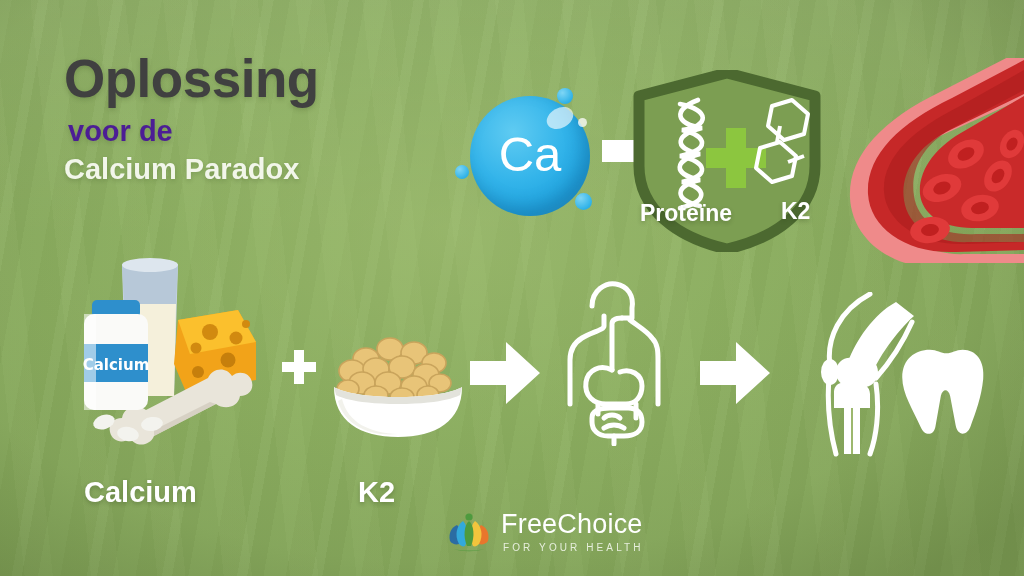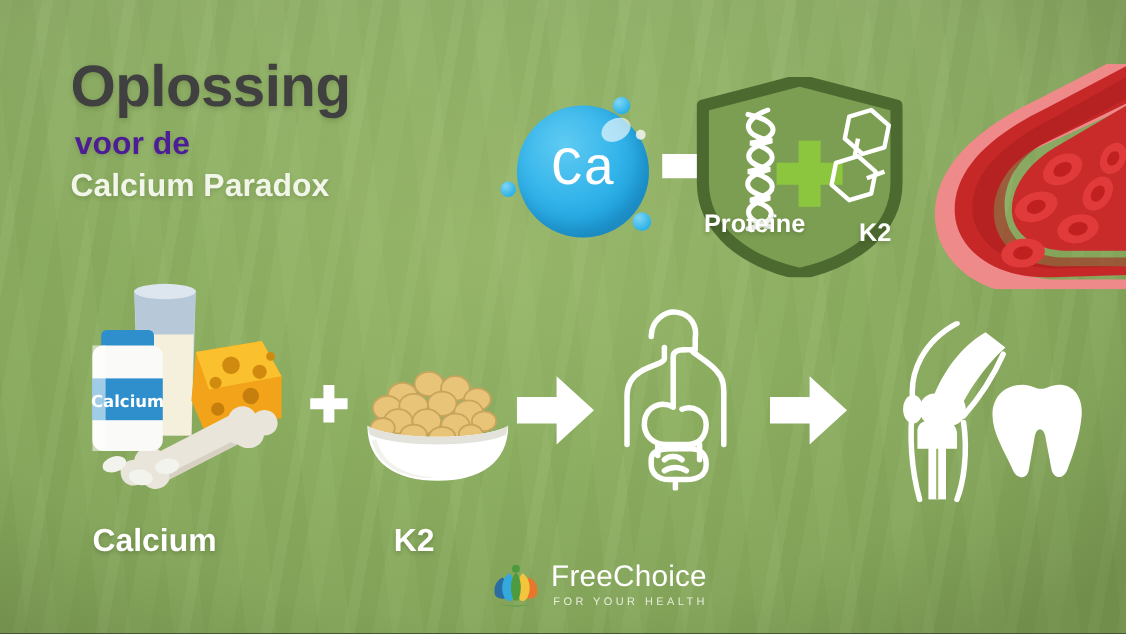--- a/index.html
+++ b/index.html
@@ -64,42 +64,42 @@
     background:radial-gradient(circle at 36% 30%, #5FCBF2 0%, #33B4EA 44%, #1FA3DF 72%, #2C9ED2 100%);
     box-shadow:inset -7px -9px 16px rgba(20,90,135,.35);
   }
   .ca-ball::after{
     content:"";position:absolute;right:16px;top:12px;width:28px;height:20px;
     border-radius:50%;background:rgba(255,255,255,.62);transform:rotate(-28deg);
   }
   .ca-text{
     position:absolute;inset:0;display:flex;align-items:center;justify-content:center;
     color:#fff;font-size:49px;font-weight:500;letter-spacing:0px;
-    font-family:Liberation Mono, monospace;padding-bottom:4px;box-sizing:border-box;
+    font-family:Liberation Sans, sans-serif;padding-bottom:4px;box-sizing:border-box;
   }
   .bubble{position:absolute;border-radius:50%;
     background:radial-gradient(circle at 34% 30%, #7FD6F5, #2FB2E8 70%, #1FA3DF 100%);}
   .b1{left:557px;top:88px;width:16px;height:16px;}
   .b2{left:455px;top:165px;width:14px;height:14px;}
   .b3{left:575px;top:193px;width:17px;height:17px;}
   .b4{left:578px;top:118px;width:9px;height:9px;background:rgba(255,255,255,.75);}
 
   
   .arrow{position:absolute;}
   .arrow svg{display:block;width:100%;height:100%;}
 
   
   .shield-wrap{left:632px;top:70px;width:190px;height:182px;}
   .shield-wrap svg{display:block;width:100%;height:100%;}
 
   .lbl-white{
     position:absolute;color:#FFFFFF;font-weight:bold;
     text-shadow:0 2px 4px rgba(40,60,20,.3);
   }
-  .lbl-proteine{left:640px;top:190px;font-size:23px;}
+  .lbl-proteine{left:640px;top:200px;font-size:23px;}
   .lbl-k2top{left:781px;top:198px;font-size:23px;}
 
   
   .vessel{left:790px;top:58px;width:234px;height:205px;overflow:hidden;}
   .vessel svg{display:block;width:234px;height:205px;}
 
   
   .calcium-grp{left:70px;top:252px;width:215px;height:210px;}
   .calcium-grp svg{display:block;width:100%;height:100%;}
 

